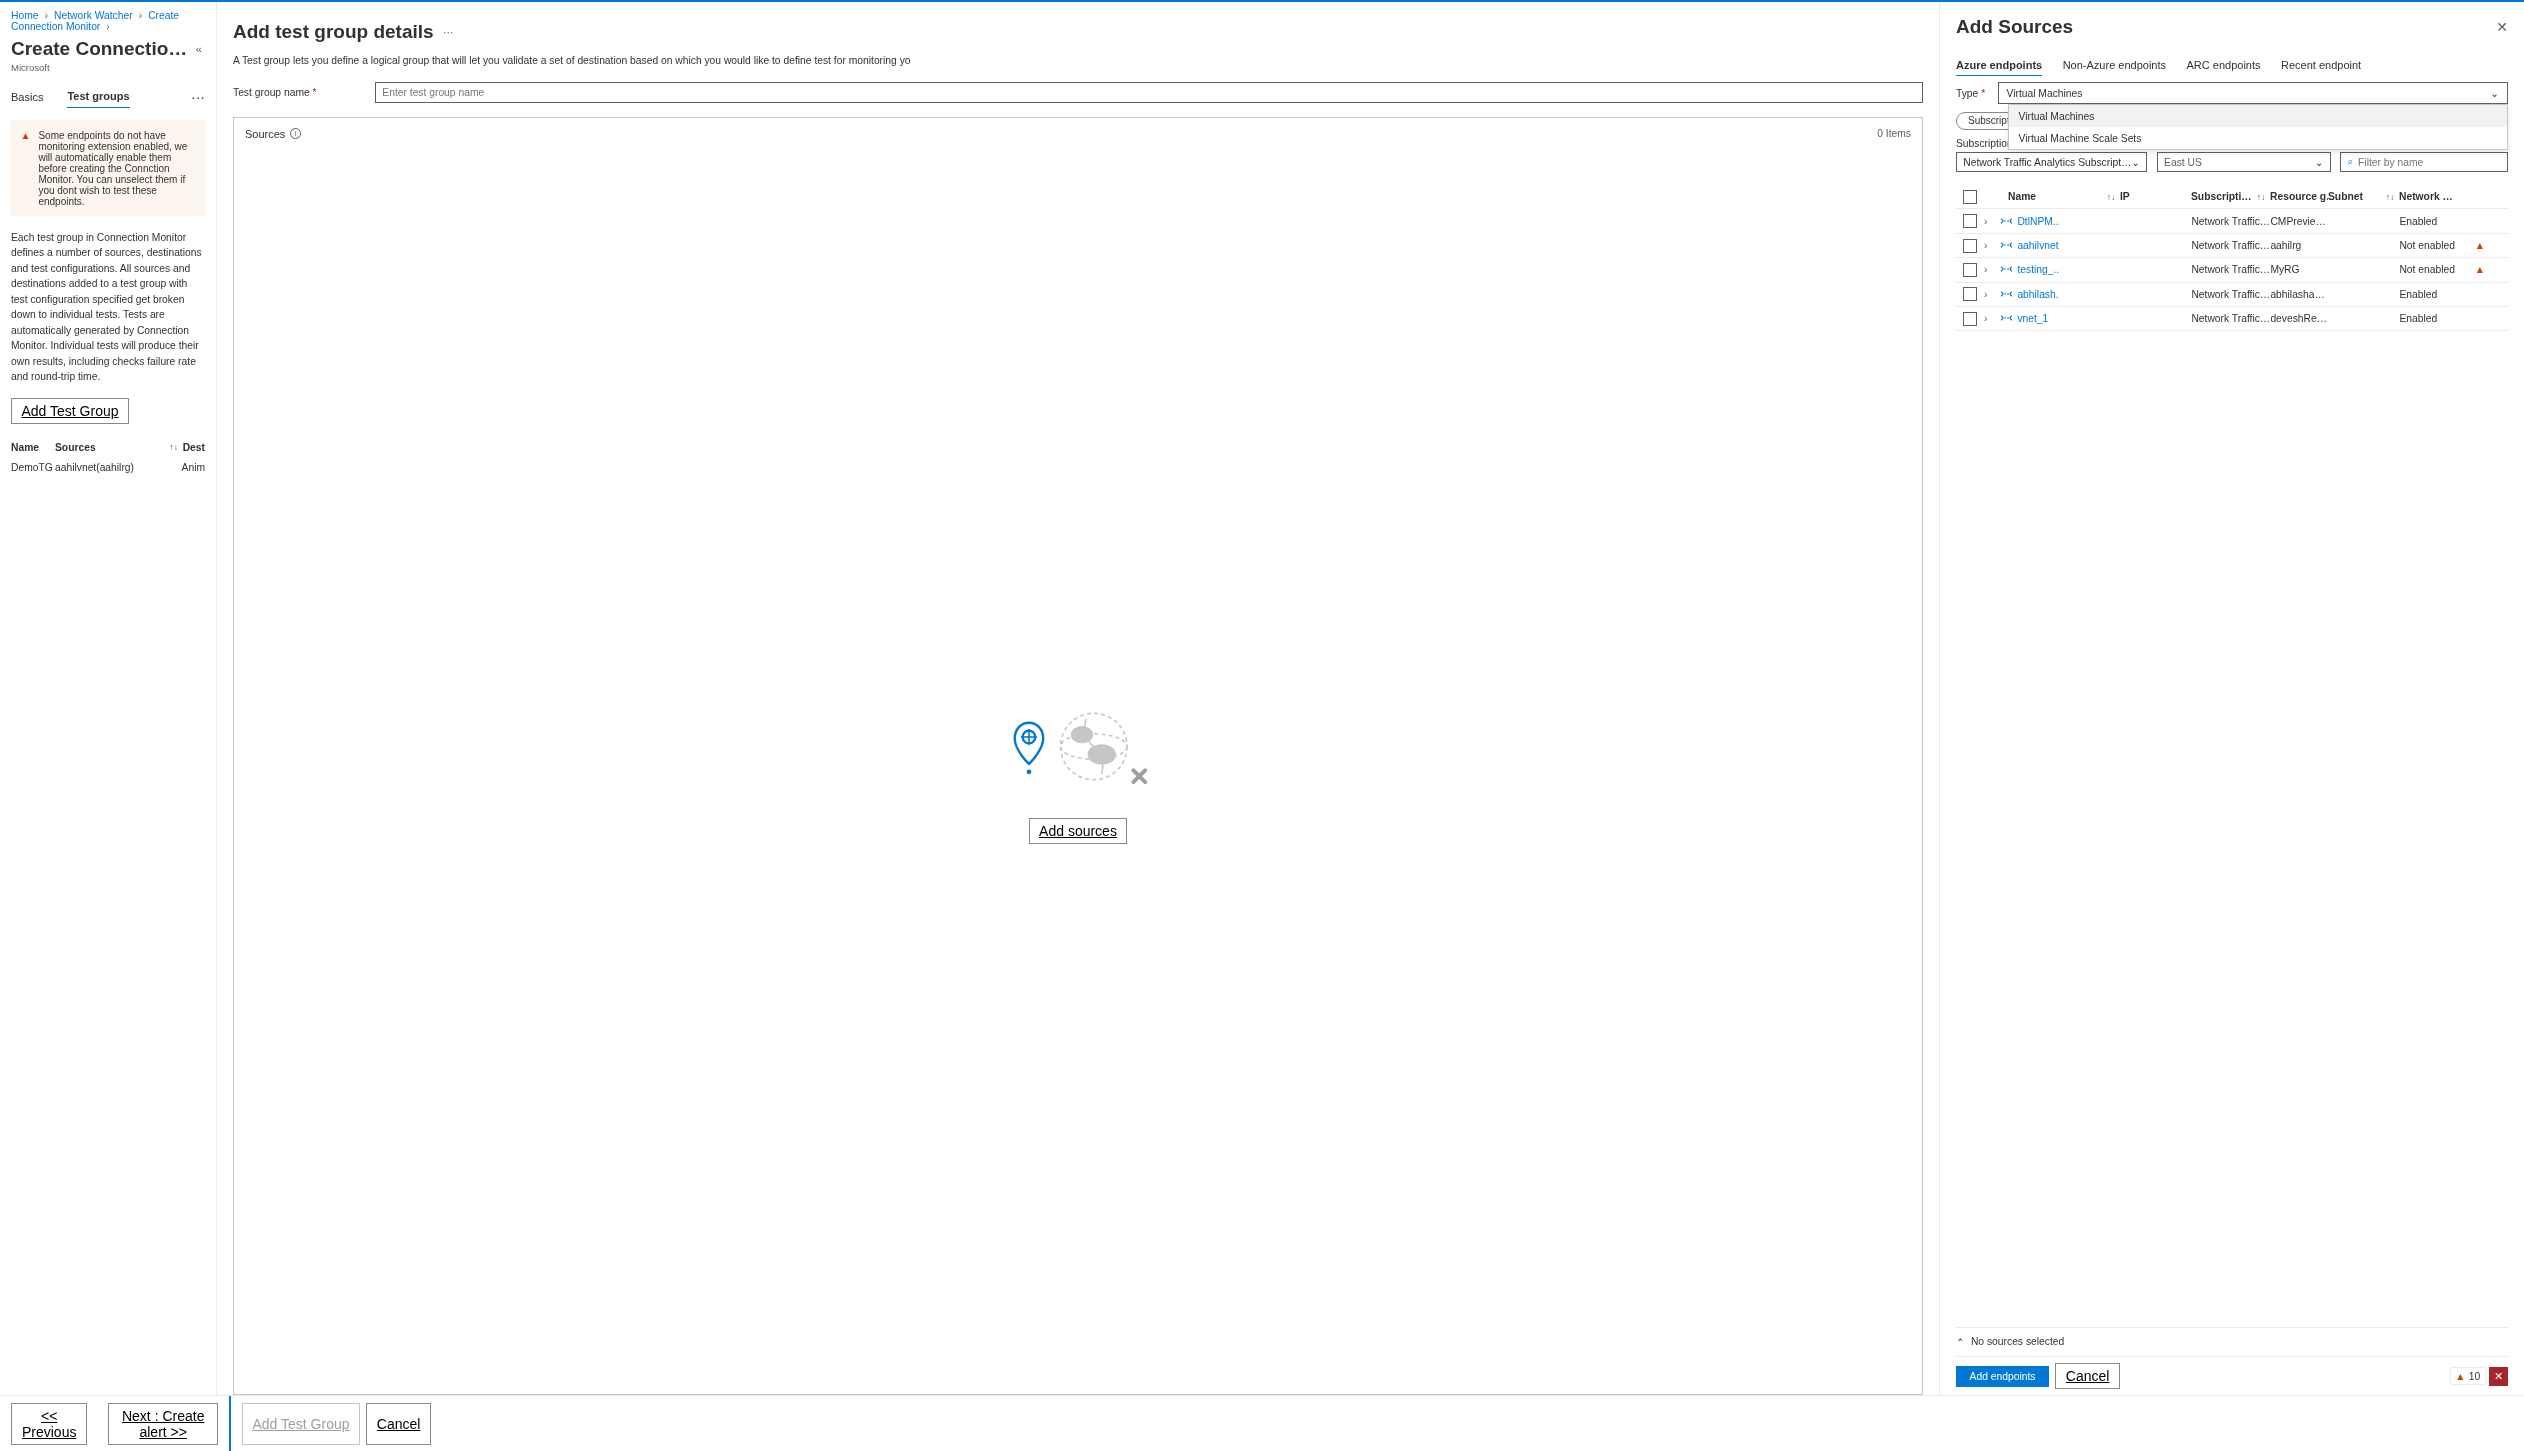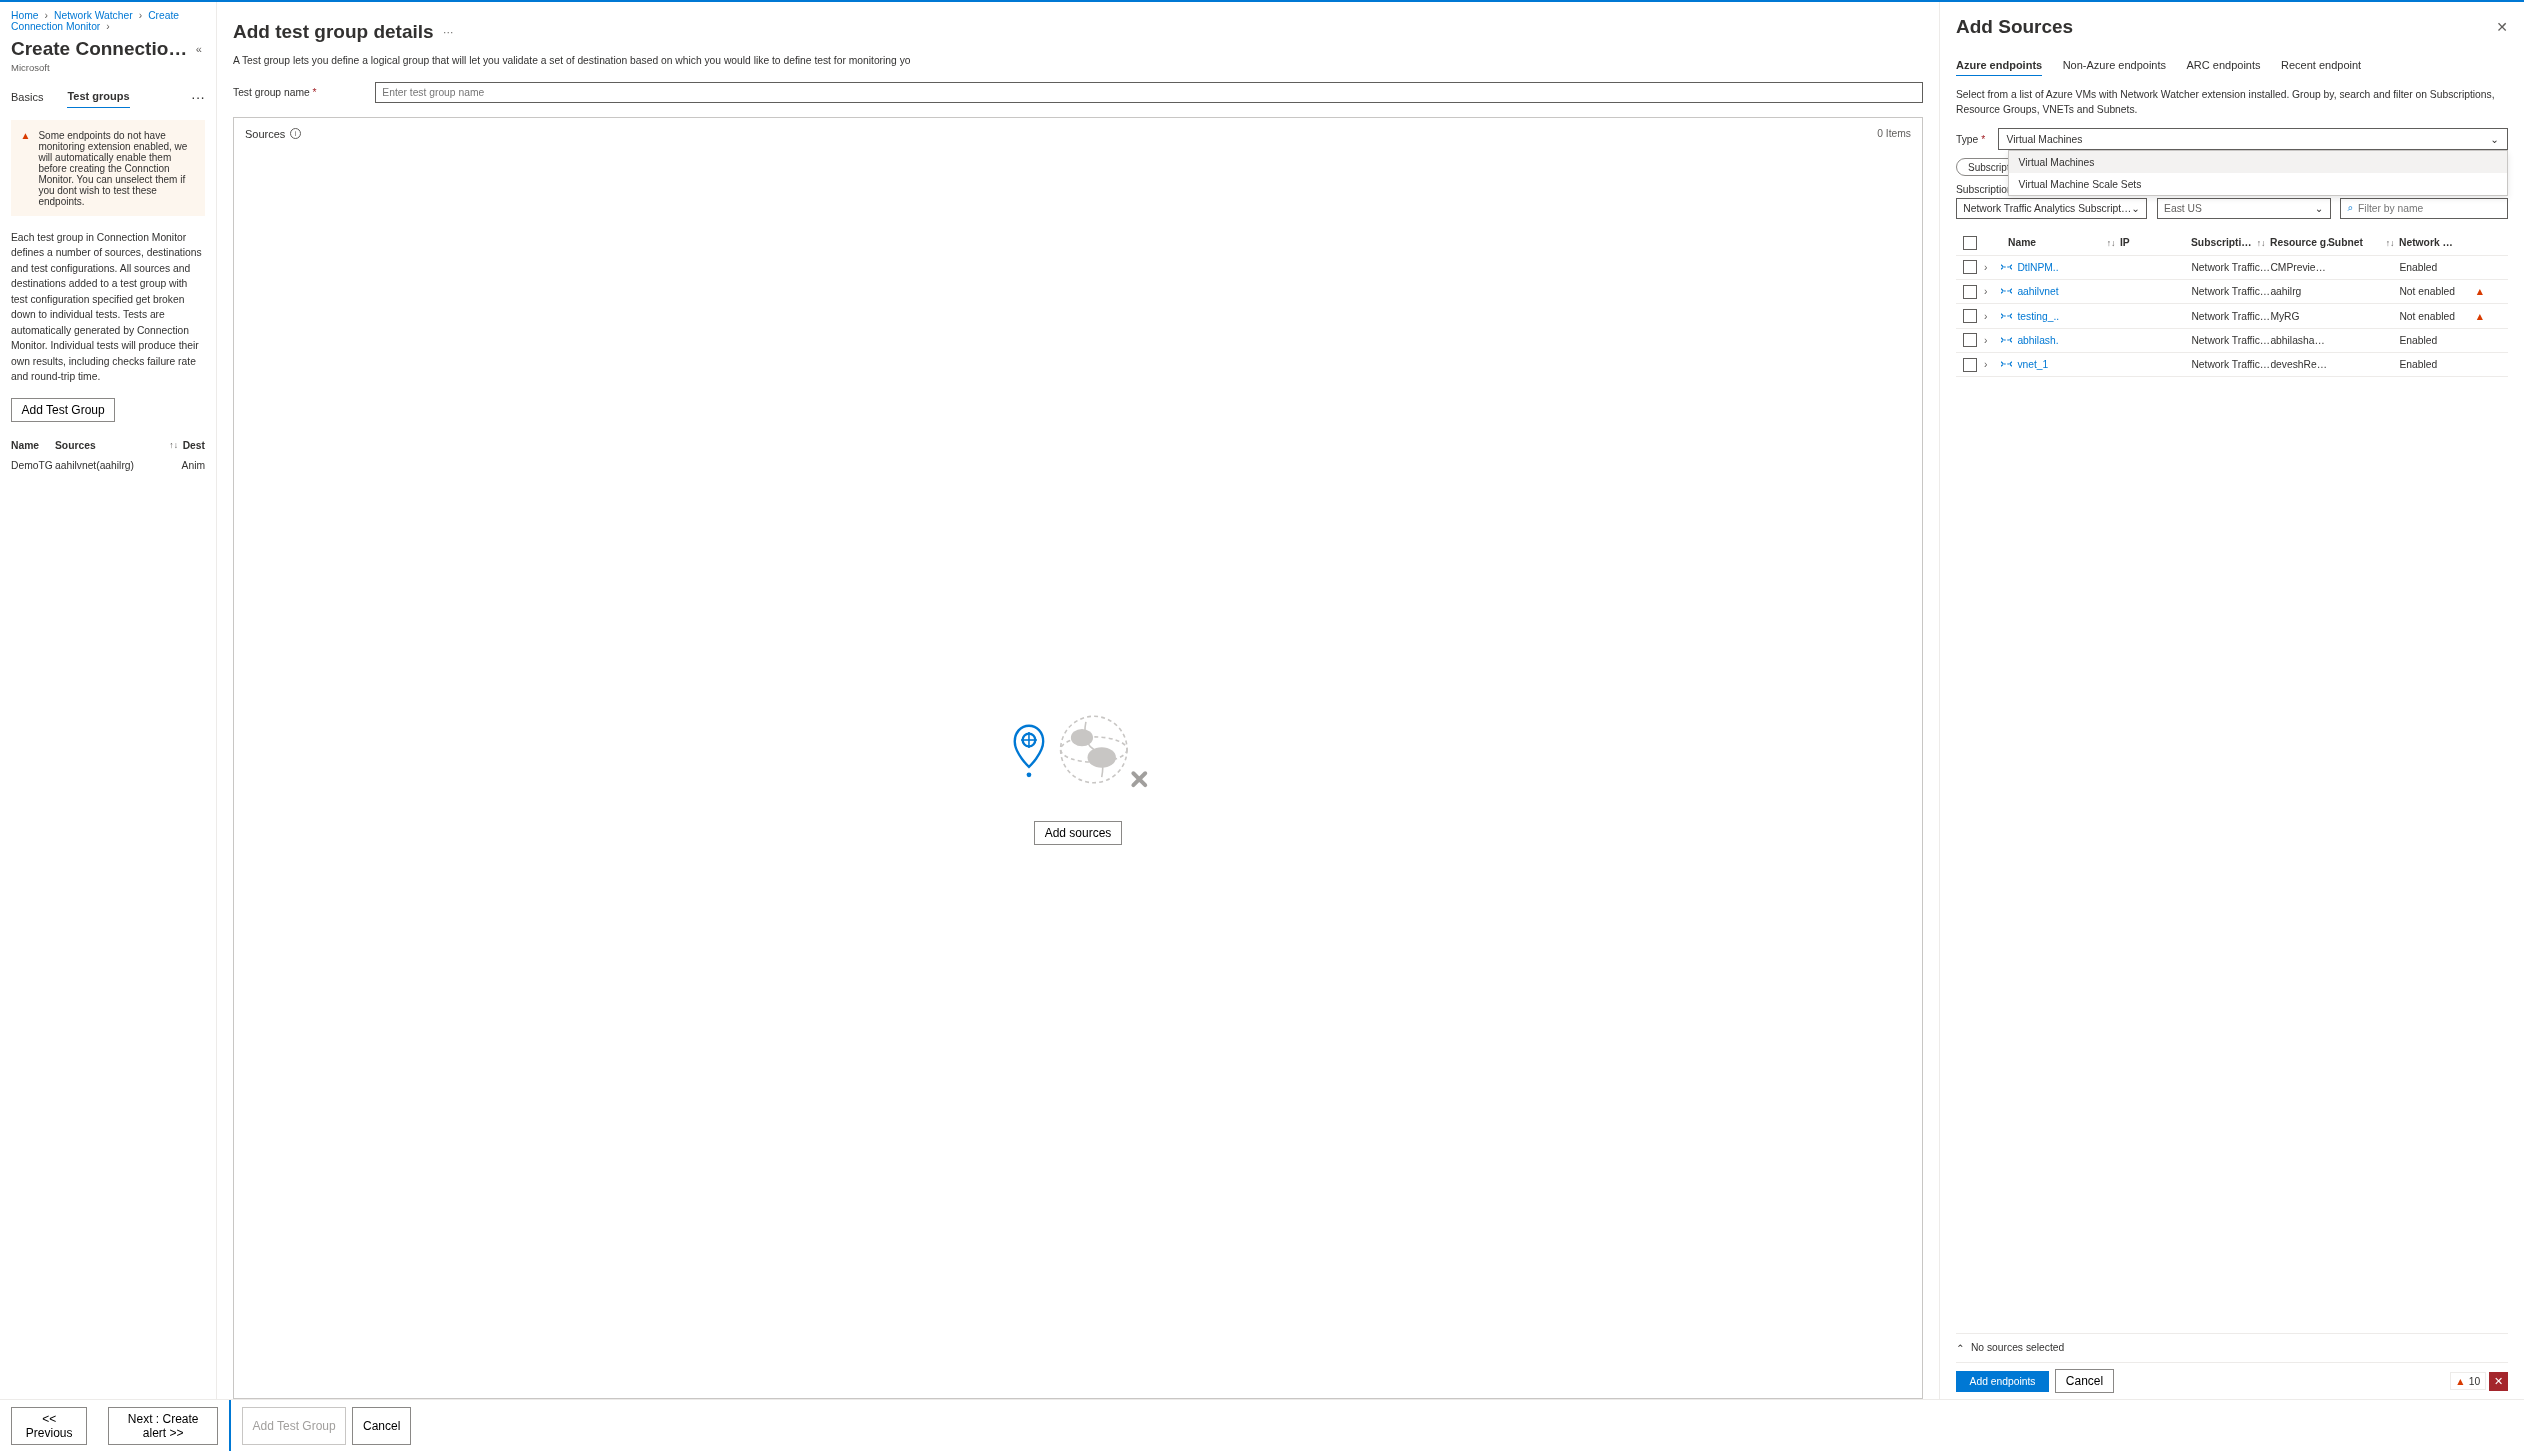--- a/index.html
+++ b/index.html
@@ -19,21 +19,21 @@
 .tabs-row { display: flex; align-items: center; padding: 4.7px 11px 0; gap: 24px; border-bottom: 0.8px solid transparent; }
 .tab { font-size: 11px; padding: 4.7px 0; cursor: pointer; color: #323130; }
 .tab.active { font-weight: 600; border-bottom: 1.6px solid #0078d4; }
 .tabs-more { margin-left: auto; color: #323130; font-size: 14px; cursor: pointer; }
 .left-scroll { flex: 1; overflow-y: auto; padding: 11px; position: relative; }
 .left-scroll::-webkit-scrollbar { width: 8px; }
 .left-scroll::-webkit-scrollbar-thumb { background: #c8c6c4; }
 .warning-box { background: #fdf6ee; padding: 9.5px; font-size: 10px; color: #323130; display: flex; gap: 8px; margin-bottom: 14px; }
 .warn-icon { color: #d83b01; }
 .para { font-size: 10.3px; line-height: 1.5; margin-bottom: 14px; }
-.btn-outline { border: 0.8px solid #8a8886; background: #fff; padding: 4px 9.5px; font-size: 12px; cursor: pointer; }
+.btn-outline { border: 0.8px solid #8a8886; background: #fff; padding: 4px 9.5px; font-size: 14px; cursor: pointer; text-decoration: underline; }
 .btn-outline.disabled { color: #a19f9d; border-color: #c8c6c4; cursor: default; }
 .tg-table { margin-top: 12.6px; }
 .tg-head { display: flex; font-weight: 600; padding: 4.7px 0; font-size: 10.3px; }
 .tg-head .c1 { width: 44px; }
 .tg-head .c2 { flex: 1; display: flex; align-items: center; gap: 3.2px; }
 .tg-row { display: flex; padding: 4.7px 0; font-size: 10.3px; white-space: nowrap; }
 .tg-row .c1 { width: 44px; }
 .tg-row .c2 { flex: 1; }
 .hscroll { height: 11px; overflow-x: scroll; }
 .hscroll > div { width: 316px; height: 0.8px; }
@@ -209,21 +209,20 @@
       <div class="right-title-row">
         <div class="right-title">Add Sources</div>
         <div class="close-btn">✕</div>
       </div>
       <div class="rtabs">
         <div class="rtab active">Azure endpoints</div>
         <div class="rtab">Non-Azure endpoints</div>
         <div class="rtab">ARC endpoints</div>
         <div class="rtab">Recent endpoint</div>
       </div>
-      <div class="rdesc">Select from a list of Azure VMs with Network Watcher extension installed. Group by, search and filter on Subscriptions, Resource Groups, VNETs and Subnets.</div>
 
       <div class="dropdown-row">
         <div class="field-label"><span>Type</span> <span class="req">*</span></div>
         <div class="dropdown">
           <span>Virtual Machines</span>
           <span class="chev">⌄</span>
         </div>
         <div class="dd-options">
           <div class="dd-opt hover">Virtual Machines</div>
           <div class="dd-opt">Virtual Machine Scale Sets</div>

